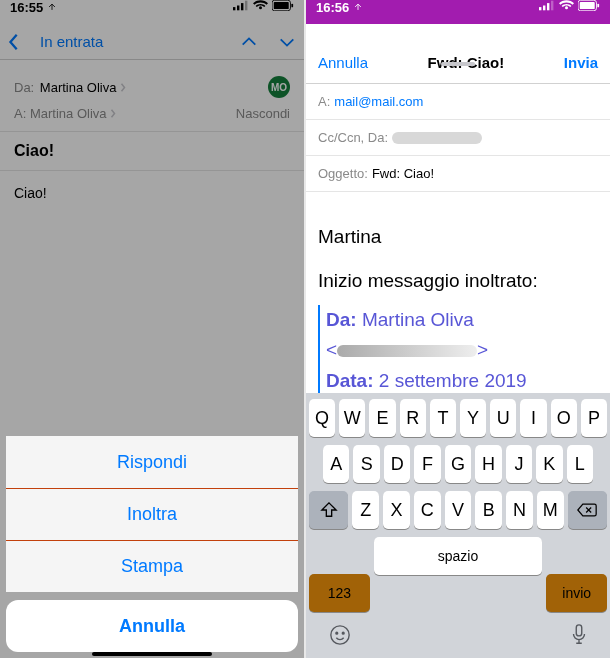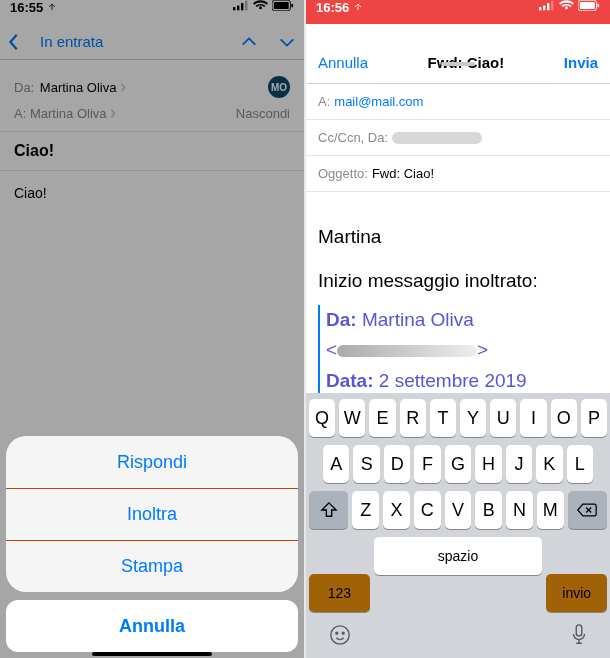--- a/index.html
+++ b/index.html
@@ -9,28 +9,28 @@
     .status-right { display: flex; gap: 4px; align-items: center; }
     
     .dim-overlay { position: absolute; inset: 0; background: rgba(0,0,0,0.35); z-index: 10; }
     .nav-bar { height: 36px; display: flex; align-items: center; justify-content: space-between; padding: 0 8px; border-bottom: 1px solid #d1d1d1; color: #007aff; }
     .back-link { display: flex; align-items: center; font-size: 15px; color: #007aff; gap: 20px; }
     .nav-arrows { display: flex; gap: 20px; color: #007aff; }
     .email-header { padding: 12px 14px 6px; border-bottom: 1px solid #e5e5e5; }
     .header-row { display: flex; justify-content: space-between; align-items: center; font-size: 13px; padding: 4px 0; }
     .header-row .label { color: #8a8a8a; }
     .header-row .value { color: #000; margin-left: 2px; }
-    .avatar { width: 22px; height: 22px; border-radius: 50%; background: #0c4a6e; color: #fff; font-size: 10px; display: flex; align-items: center; justify-content: center; font-weight: 600; }
+    .avatar { width: 22px; height: 22px; border-radius: 50%; background: #15803d; color: #fff; font-size: 10px; display: flex; align-items: center; justify-content: center; font-weight: 600; }
     .subject-block { padding: 10px 14px; border-bottom: 1px solid #e5e5e5; }
     .subject { font-size: 16px; font-weight: 700; }
     .date { font-size: 11px; color: #8a8a8a; }
     .body-text { padding: 14px; font-size: 14px; }
     
     .action-sheet { position: absolute; bottom: 6px; left: 6px; right: 6px; z-index: 20; }
-    .sheet-group { background: rgba(248,248,248,0.96); border-radius: 20px; overflow: hidden; margin-bottom: 8px; text-align: center; }
+    .sheet-group { background: rgba(248,248,248,0.96); border-radius: 0; overflow: hidden; margin-bottom: 8px; text-align: center; }
     .sheet-btn { height: 52px; display: flex; align-items: center; justify-content: center; font-size: 18px; color: #007aff; border-top: 1px solid #c2410c; }
     .sheet-btn:first-child { border-top: none; }
     .sheet-cancel { background: #fff; border-radius: 12px; height: 52px; display: flex; align-items: center; justify-content: center; font-size: 18px; color: #007aff; font-weight: 600; }
     .home-indicator { position: absolute; bottom: 2px; left: 50%; transform: translateX(-50%); width: 120px; height: 4px; border-radius: 4px; background: #000; z-index: 25; }
     
     .compose-bar { height: 42px; display: flex; align-items: center; justify-content: space-between; padding: 0 12px; border-bottom: 1px solid #d1d1d1; }
     .compose-bar .cancel, .compose-bar .send { color: #007aff; font-size: 15px; }
     .compose-bar .send { font-weight: 600; }
     .compose-bar .title { font-size: 15px; font-weight: 700; }
     .grabber { width: 34px; height: 4px; background: #c7c7cc; border-radius: 4px; margin: 0 auto; position: absolute; top: 28px; left: 50%; transform: translateX(-50%); }
@@ -46,21 +46,21 @@
     
     .keyboard { position: absolute; bottom: 0; left: 0; right: 0; background: #d1d4d9; padding: 6px 3px 4px; }
     .krow { display: flex; justify-content: center; gap: 4px; margin-bottom: 8px; }
     .key { background: #fff; border-radius: 5px; box-shadow: 0 1px 0 #888; height: 38px; display: flex; align-items: center; justify-content: center; font-size: 18px; flex: 1; min-width: 0; }
     .krow2 { padding: 0 14px; }
     .krow3 .key-shift, .krow3 .key-del { flex: 1.3; background: #acb2bb; }
     .krow4 { gap: 4px; }
     .krow4 .key-123, .krow4 .key-invio { flex: 1.8; background: #a16207; font-size: 14px; margin-top: 37px; }
     .krow4 .key-space { flex: 5; font-size: 14px; }
     .kbottom { display: flex; justify-content: space-between; padding: 4px 20px 8px; color: #55585e; }
-    .right .status-bar { background: #ef4444; color: #fff; }
+    .right .status-bar { background: #a21caf; color: #fff; }
     .right .compose-wrap { position: absolute; top: 34px; left: 0; right: 0; bottom: 0; background: #fff; border-radius: 10px 10px 0 0; }
     .arrow-ico { width: 18px; height: 18px; }
   </style>
 </head>
 <body>
 
 <div class="phone left">
   <div class="status-bar">
     <span><span>16:55</span> <svg width="10" height="10" viewBox="0 0 24 24" fill="none" stroke="currentColor" stroke-width="2">
           <path d="M12 19V5M5 12l7-7 7 7"></path>

